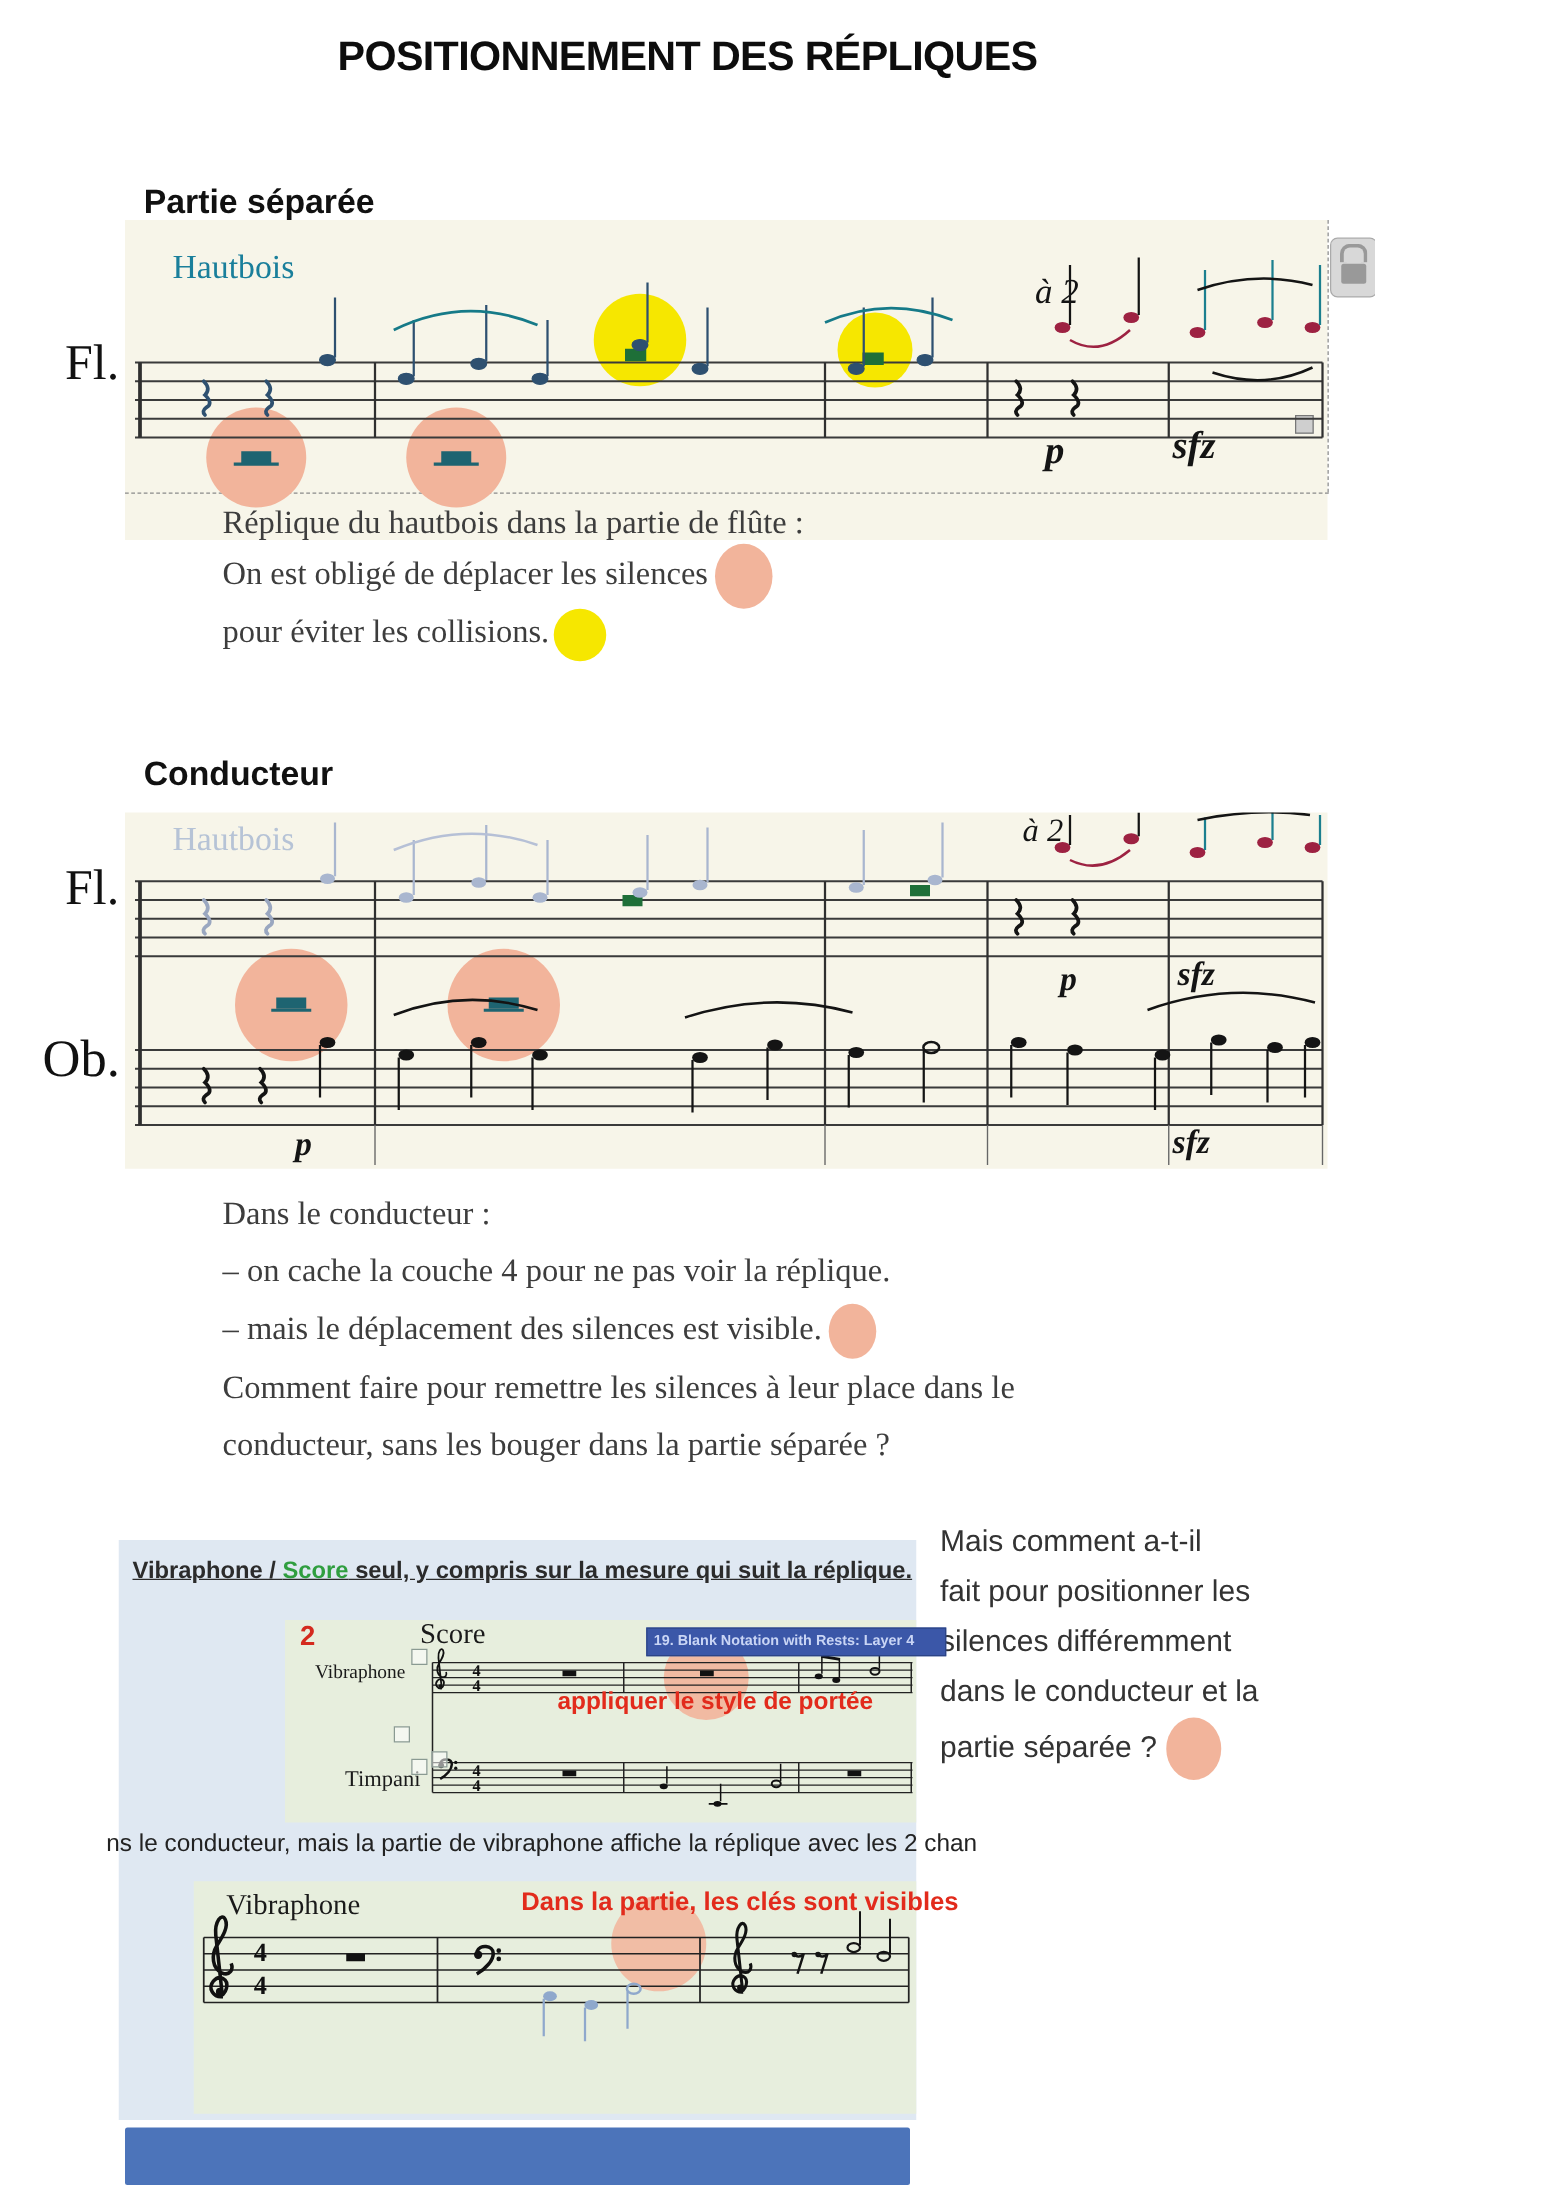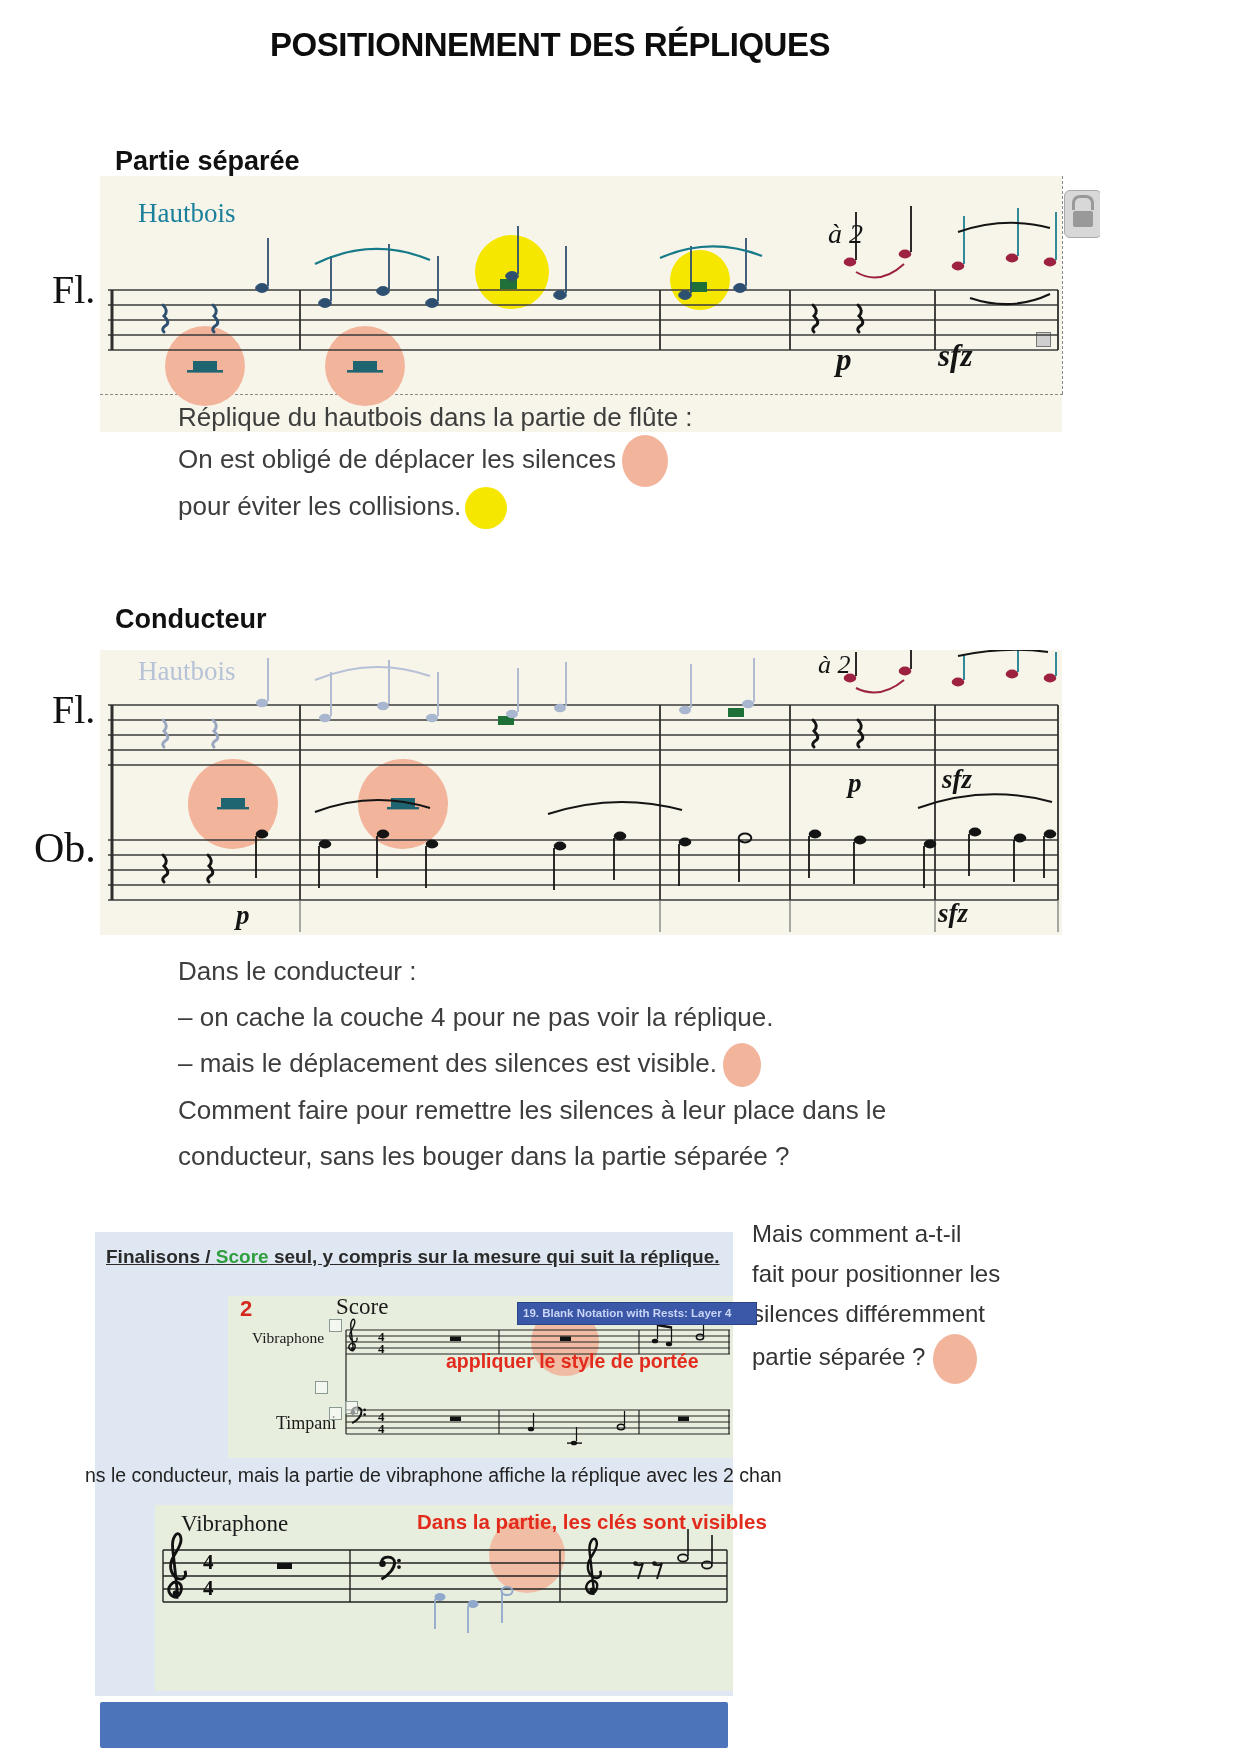--- a/index.html
+++ b/index.html
@@ -4,21 +4,21 @@
 <style>
   html,body{margin:0;padding:0;background:#fff;}
   #page{position:relative;width:1100px;height:1754px;background:#fff;overflow:hidden;
         font-family:"Liberation Sans",sans-serif;}
   .abs{position:absolute;}
   .serif{font-family:"Liberation Serif","DejaVu Serif",serif;}
   .title{top:22px;left:0;width:100%;text-align:center;font-weight:800;font-size:33px;
          line-height:45px;letter-spacing:-.5px;color:#0d0d0d;}
   .h2{font-weight:800;font-size:27px;color:#111;}
   .cream{background:#f7f5e9;}
-  .cap{color:#3d3d3d;font-size:26px;font-weight:400;}
+  .cap{color:#3d3d3d;font-size:26px;font-weight:400;font-family:Liberation Serif, serif;}
   .dot{display:inline-block;border-radius:50%;vertical-align:middle;}
   .dyn{font-family:"Liberation Serif",serif;font-style:italic;font-weight:bold;color:#141414;}
   .a2{font-family:"Liberation Serif",serif;font-style:italic;color:#141414;}
   .bluepanel{background:#dfe8f2;}
   .greenpanel{background:#e7eedd;}
   .panelheader{font-size:19px;font-weight:bold;color:#2b2b2b;text-decoration:underline;white-space:nowrap;}
   .panelheader .grn{color:#2f9e3f;}
   .redann{font-weight:bold;color:#e22b1c;white-space:nowrap;z-index:2;}
   .banner{background:#3b57a8;border:1px solid #2c4486;color:#c9d5f5;font-size:11.5px;
           font-weight:bold;line-height:20px;padding-left:5px;white-space:nowrap;overflow:hidden;z-index:2;}
@@ -276,21 +276,21 @@
     <div><span>– on cache la couche 4 pour ne pas voir la réplique.</span></div>
     <div><span>– mais le déplacement des silences est visible.</span><span class="dot" style="width:38px;height:44px;background:#f2b49b;margin-left:6px;"></span></div>
     <div><span>Comment faire pour remettre les silences à leur place dans le</span></div>
     <div><span>conducteur, sans les bouger dans la partie séparée ?</span></div>
   </div>
 
 
   <div class="abs bluepanel" style="left:95px;top:1232px;width:638px;height:464px;"></div>
 
   <div class="abs panelheader" style="left:106px;top:1246px;">
-    <span>Finalisons / </span><span class="grn">Score</span><span> seul, y compris sur la mesure qui suit la réplique.</span>
+    <span>Vibraphone / </span><span class="grn">Score</span><span> seul, y compris sur la mesure qui suit la réplique.</span>
   </div>
 
   <div class="abs greenpanel" style="left:228px;top:1296px;width:505px;height:162px;">
     <div class="abs lbl" style="left:12px;top:0;font-size:22px;font-weight:bold;color:#d42a1e;">2</div>
     <div class="abs lbl serif" style="left:108px;top:-2px;font-size:23px;color:#1a1a1a;">Score</div>
     <div class="abs banner" style="left:264px;top:6px;width:233px;height:21px;margin-left:25px;">19. Blank Notation with Rests: Layer 4</div>
     <div class="abs lbl serif" style="left:24px;top:33px;font-size:15.5px;color:#1a1a1a;">Vibraphone</div>
     <div class="abs lbl serif" style="left:48px;top:117px;font-size:18px;color:#1a1a1a;">Timpani</div>
     <div class="abs redann" style="left:218px;top:54px;font-size:19.5px;">appliquer le style de portée</div>
     <div class="abs chk" style="left:101px;top:23px;"></div>
@@ -424,16 +424,17 @@
       </g>
     </svg>
   </div>
 
   <div class="abs" style="left:100px;top:1702px;width:628px;height:46px;background:#4c74ba;border-radius:2px;"></div>
 
   <div class="abs sidenote" style="left:752px;top:1214px;width:290px;">
     <div>Mais comment a-t-il</div>
     <div>fait pour positionner les</div>
     <div>silences différemment</div>
+    <div>dans le conducteur et la</div>
     <div><span>partie séparée ?</span><span class="dot" style="width:44px;height:50px;background:#f2b49b;margin-left:8px;"></span></div>
   </div>
 
 </div>
 
 </body></html>

